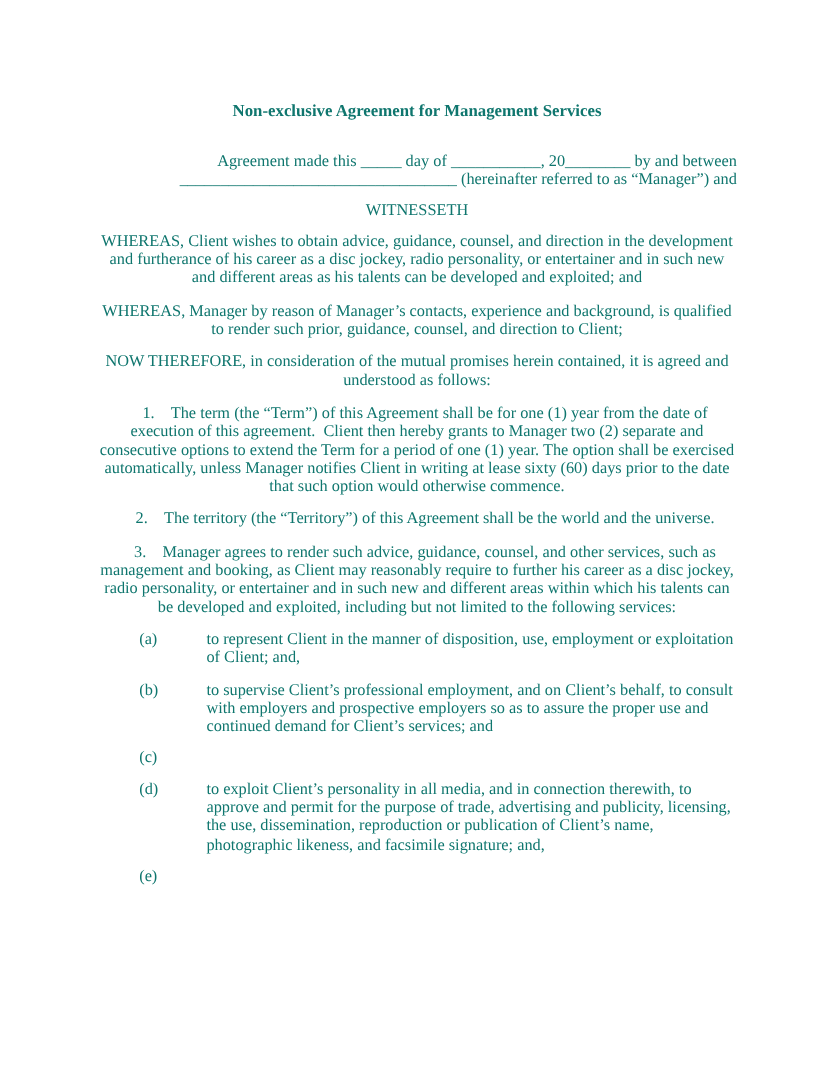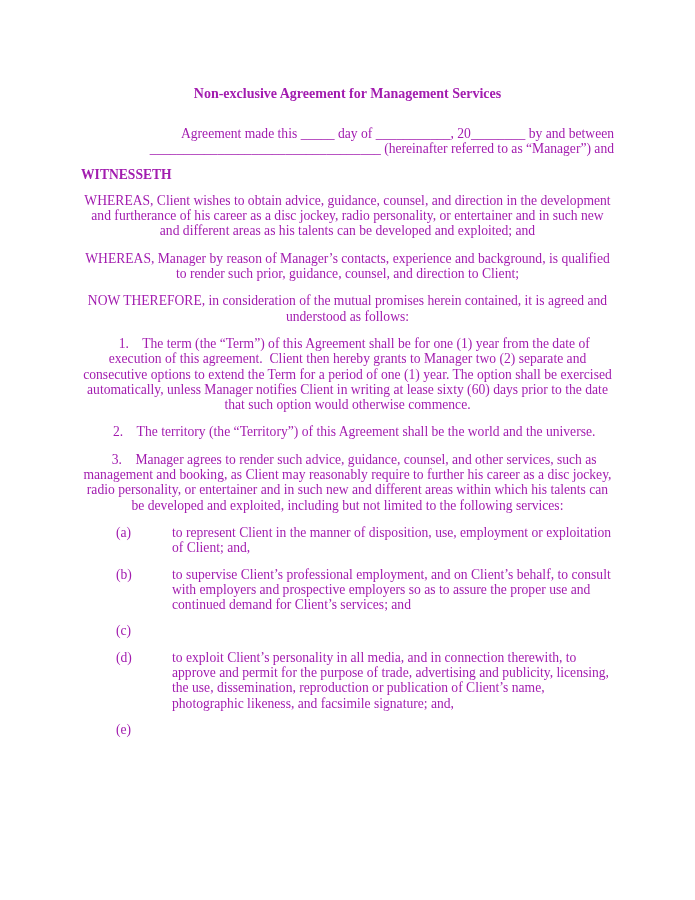--- a/index.html
+++ b/index.html
@@ -6,21 +6,21 @@
     margin: 0;
     padding: 0;
     background: #ffffff;
   }
   .page {
     position: relative;
     width: 695px;
     height: 900px;
     box-sizing: border-box;
     background: #ffffff;
-    color: #a21caf;
+    color: #0f766e;
     font-family: "Liberation Serif", "DejaVu Serif", serif;
     font-size: 13.6px;
     line-height: 15.3px;
     padding: 86px 81px 0 81px;
     overflow: hidden;
   }
   .title {
     font-size: 14px;
     font-weight: bold;
     text-align: center;
@@ -28,23 +28,22 @@
     line-height: 16px;
   }
   .intro {
     margin: 0 0 10px 0;
   }
   .intro .line {
     white-space: pre-wrap;
     text-align: right;
   }
   .witnesseth {
-    text-align: left;
+    text-align: center;
     margin: 0 0 11px 0;
-    font-weight: bold;
   }
   p.para {
     margin: 1px 0 12px 0;
     white-space: pre-wrap;
     text-align: center;
   }
   p.para:last-child {
     margin-bottom: 0;
   }
   .clause-num {

